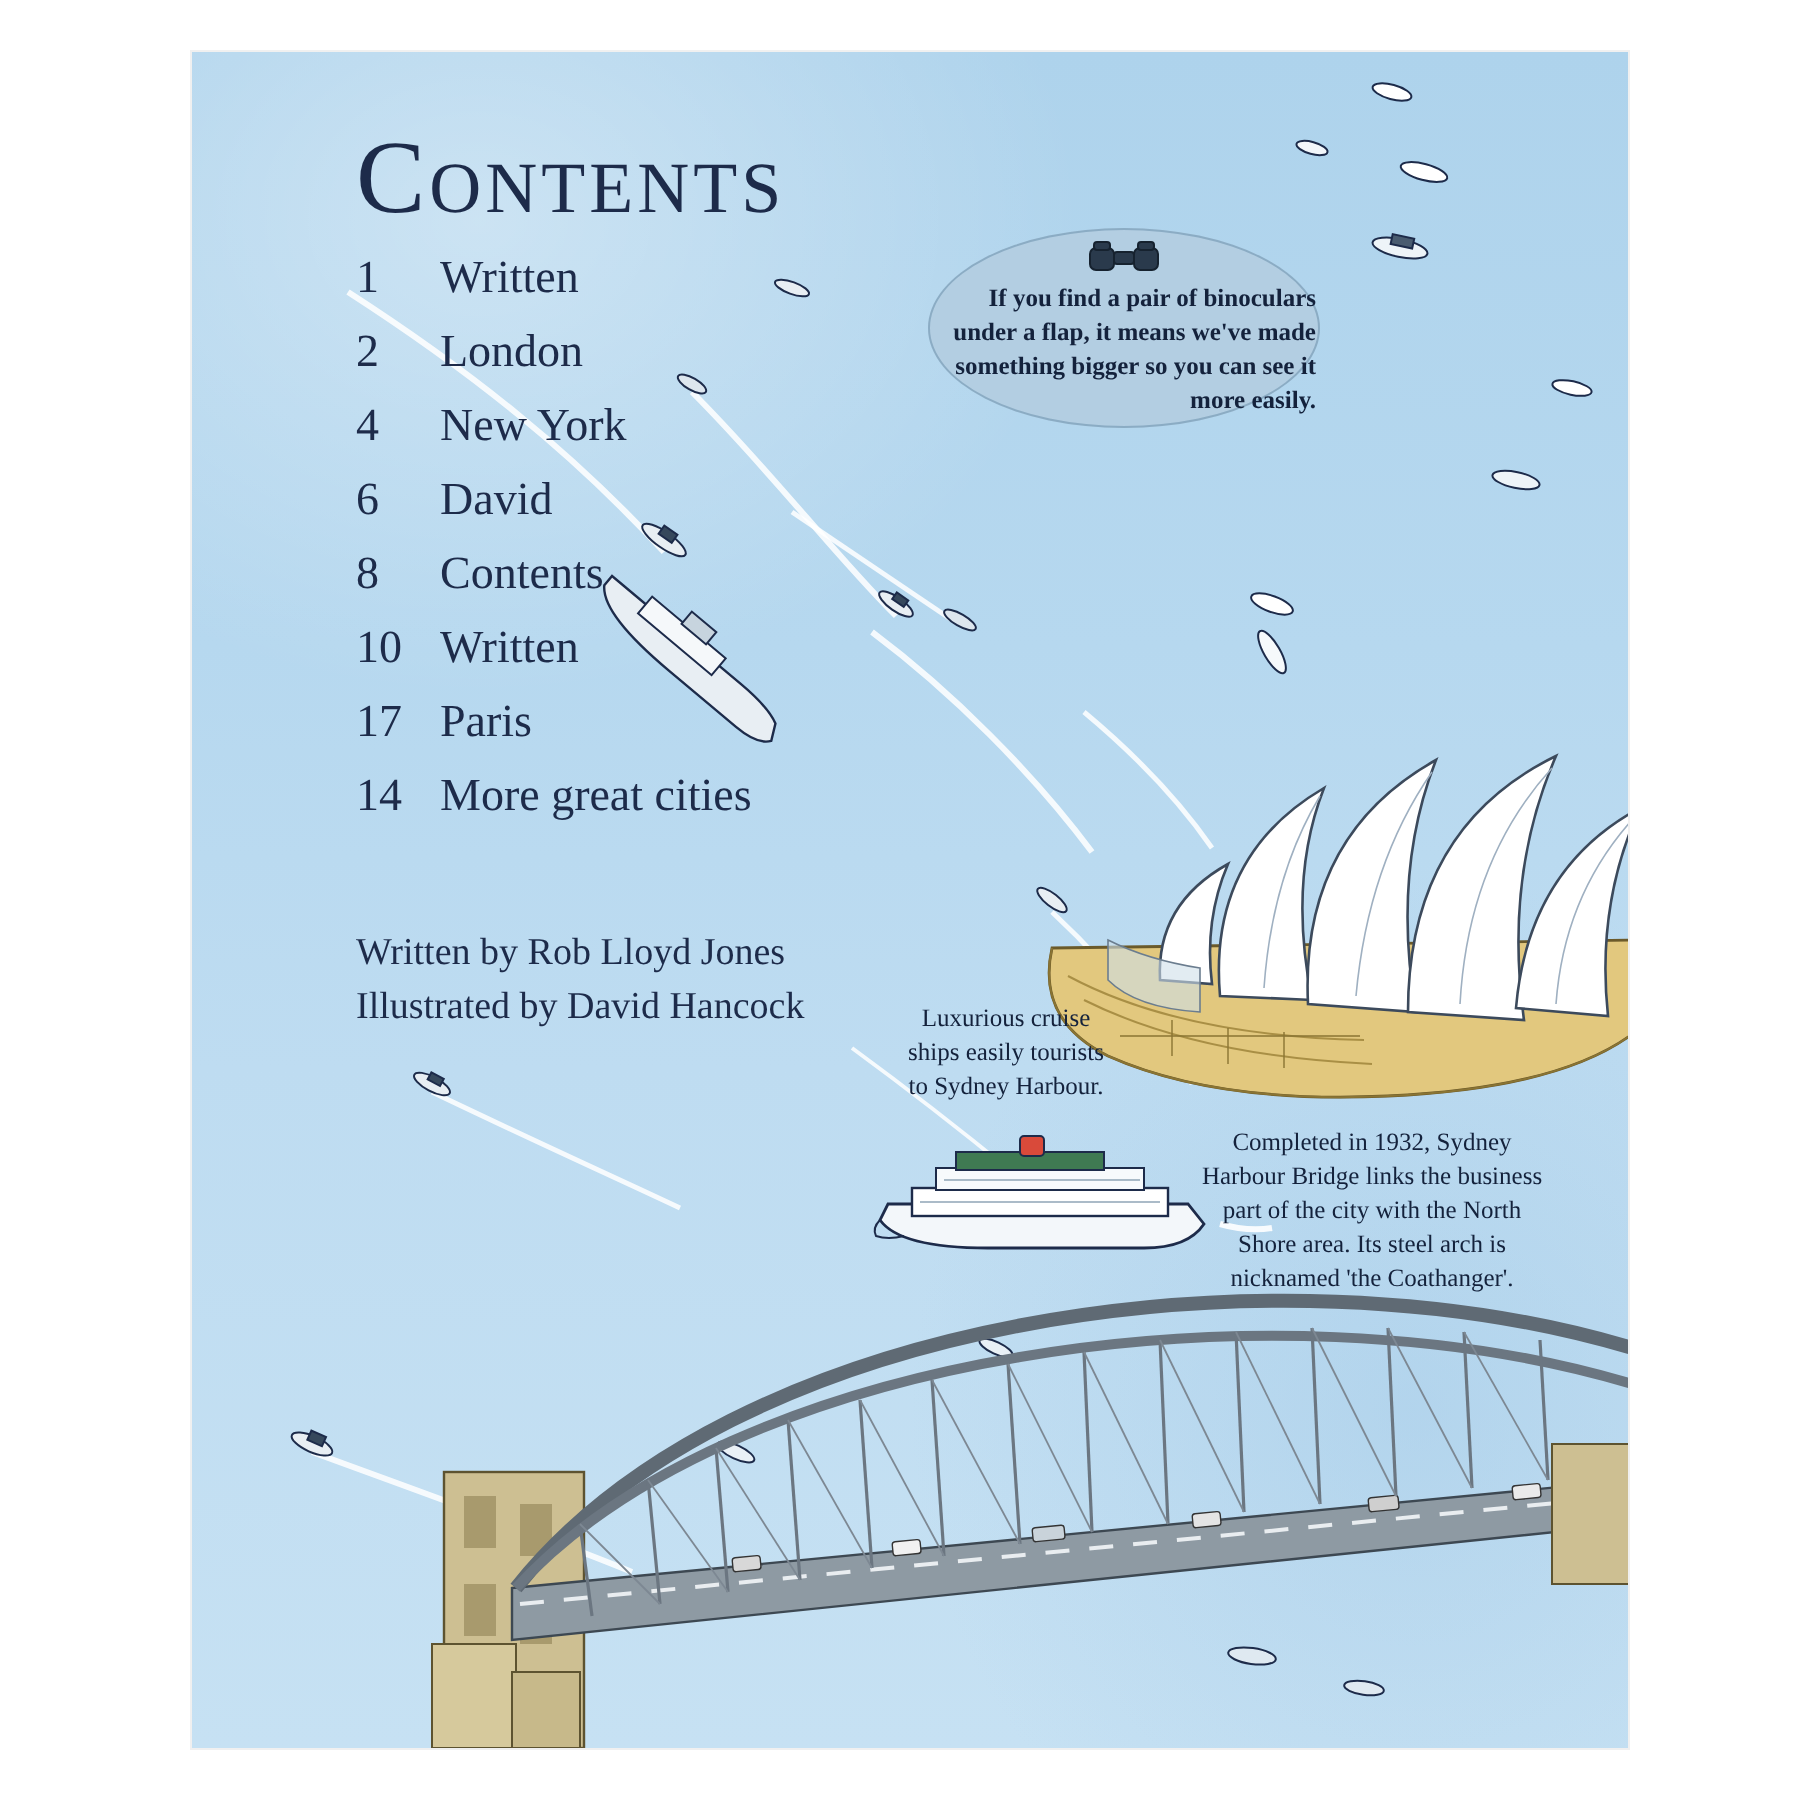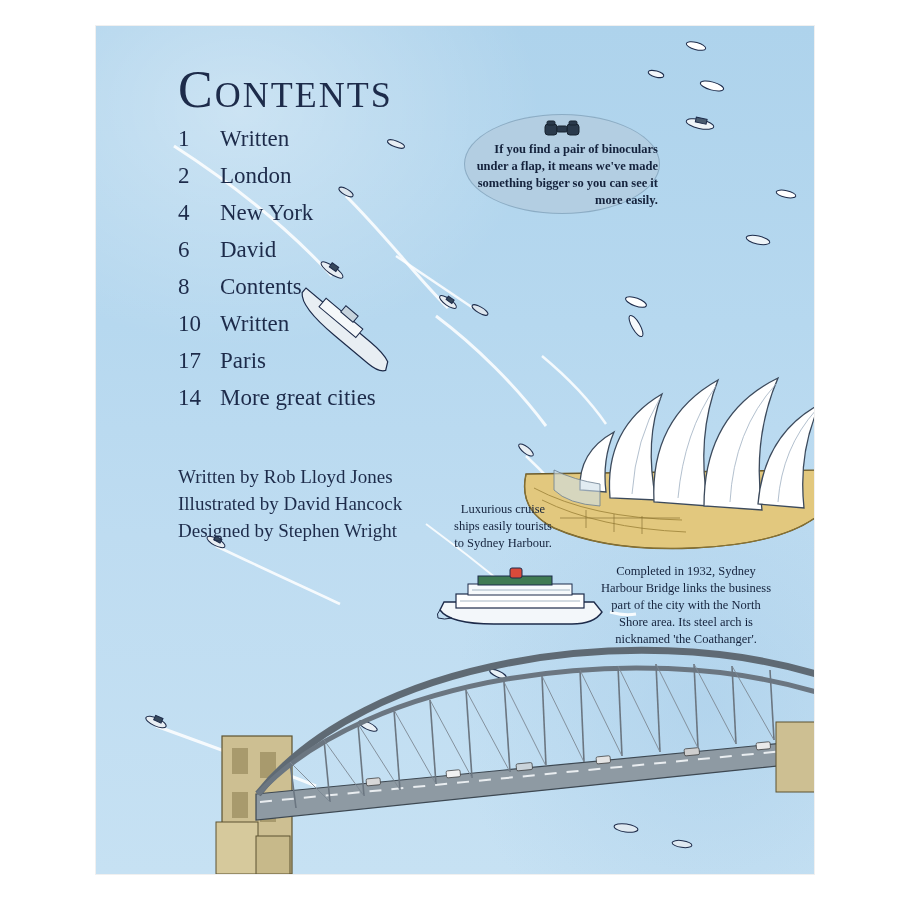--- a/index.html
+++ b/index.html
@@ -408,21 +408,20 @@
       </div>
       <div class="toc-row">
         <span class="toc-num">14</span>
         <span class="toc-label">More great cities</span>
       </div>
     </div>
 
     <div class="credits">
       <div>Written by Rob Lloyd Jones</div>
       <div>Illustrated by David Hancock</div>
-      <div>Designed by Stephen Wright</div>
     </div>
 
     <div class="bubble"></div>
     <svg class="binoc" viewBox="0 0 36 18">
       <g fill="#2a3a4c" stroke="#16222f" stroke-width="1">
         <rect x="1" y="4" width="12" height="11" rx="3"></rect>
         <rect x="23" y="4" width="12" height="11" rx="3"></rect>
         <rect x="13" y="6" width="10" height="6" rx="1.5"></rect>
         <rect x="3" y="1" width="8" height="4" rx="1.5"></rect>
         <rect x="25" y="1" width="8" height="4" rx="1.5"></rect>

